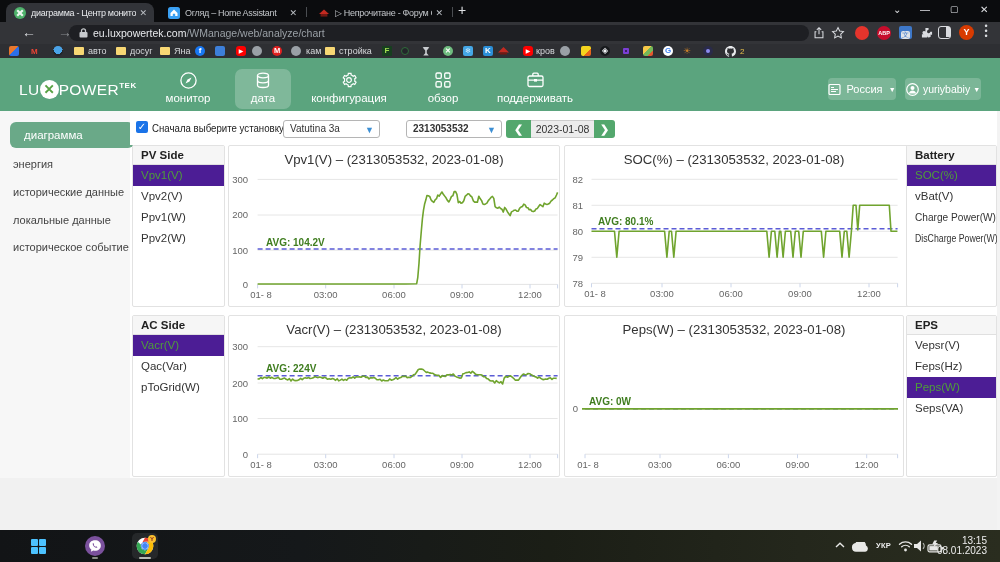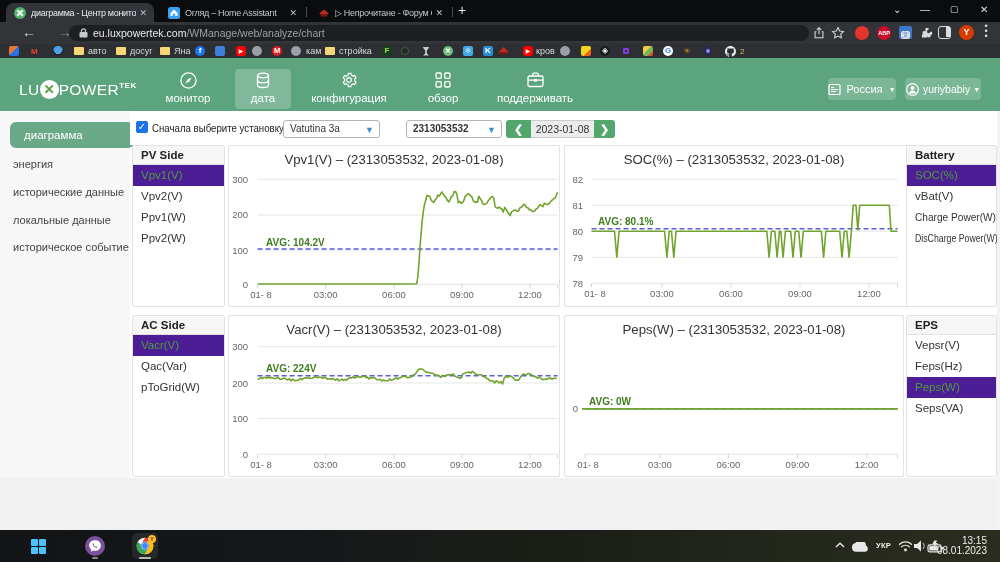--- a/index.html
+++ b/index.html
@@ -235,21 +235,21 @@
 <div id="gheader">
   <div id="logo">LU<span style="display:inline-block; width:19px; height:19px; background:#fff; border-radius:50%; vertical-align:-4px; text-align:center; position:relative;"><span style="position:absolute; left:0; top:1px; width:19px; color:#57a143; font-size:13.5px; font-weight:bold; line-height:18px; letter-spacing:0;">✕</span></span>POWER<span class="sup">TEK</span></div>
 
   <div class="gnav" style="left:150px; width:76px;">
     <div class="ic"><svg width="17" height="17" viewBox="0 0 17 17">
           <circle cx="8.5" cy="8.5" r="7.6" fill="none" stroke="#fff" stroke-width="1.3"></circle>
           <path d="M11.5 5.5L9.5 9.5L5.5 11.5L7.5 7.5z" fill="#fff"></path>
         </svg></div>
     монитор
   </div>
-  <div class="gnav on" style="left:235px; width:56px;">
+  <div class="gnav on" style="left:235px; width:56px;border-radius:7px;">
     <div class="ic"><svg width="16" height="17" viewBox="0 0 16 17">
           <ellipse cx="8" cy="3.5" rx="5.5" ry="2.3" fill="none" stroke="#fff" stroke-width="1.3"></ellipse>
           <path d="M2.5 3.5v9.7c0 1.3 2.5 2.3 5.5 2.3s5.5-1 5.5-2.3V3.5" fill="none" stroke="#fff" stroke-width="1.3"></path>
           <path d="M2.5 8.5c0 1.3 2.5 2.3 5.5 2.3s5.5-1 5.5-2.3" fill="none" stroke="#fff" stroke-width="1.3"></path>
         </svg></div>
     дата
   </div>
   <div class="gnav" style="left:413px; width:60px;">
     <div class="ic"><svg width="16" height="16" viewBox="0 0 16 16">
           <g fill="none" stroke="#fff" stroke-width="1.3">

